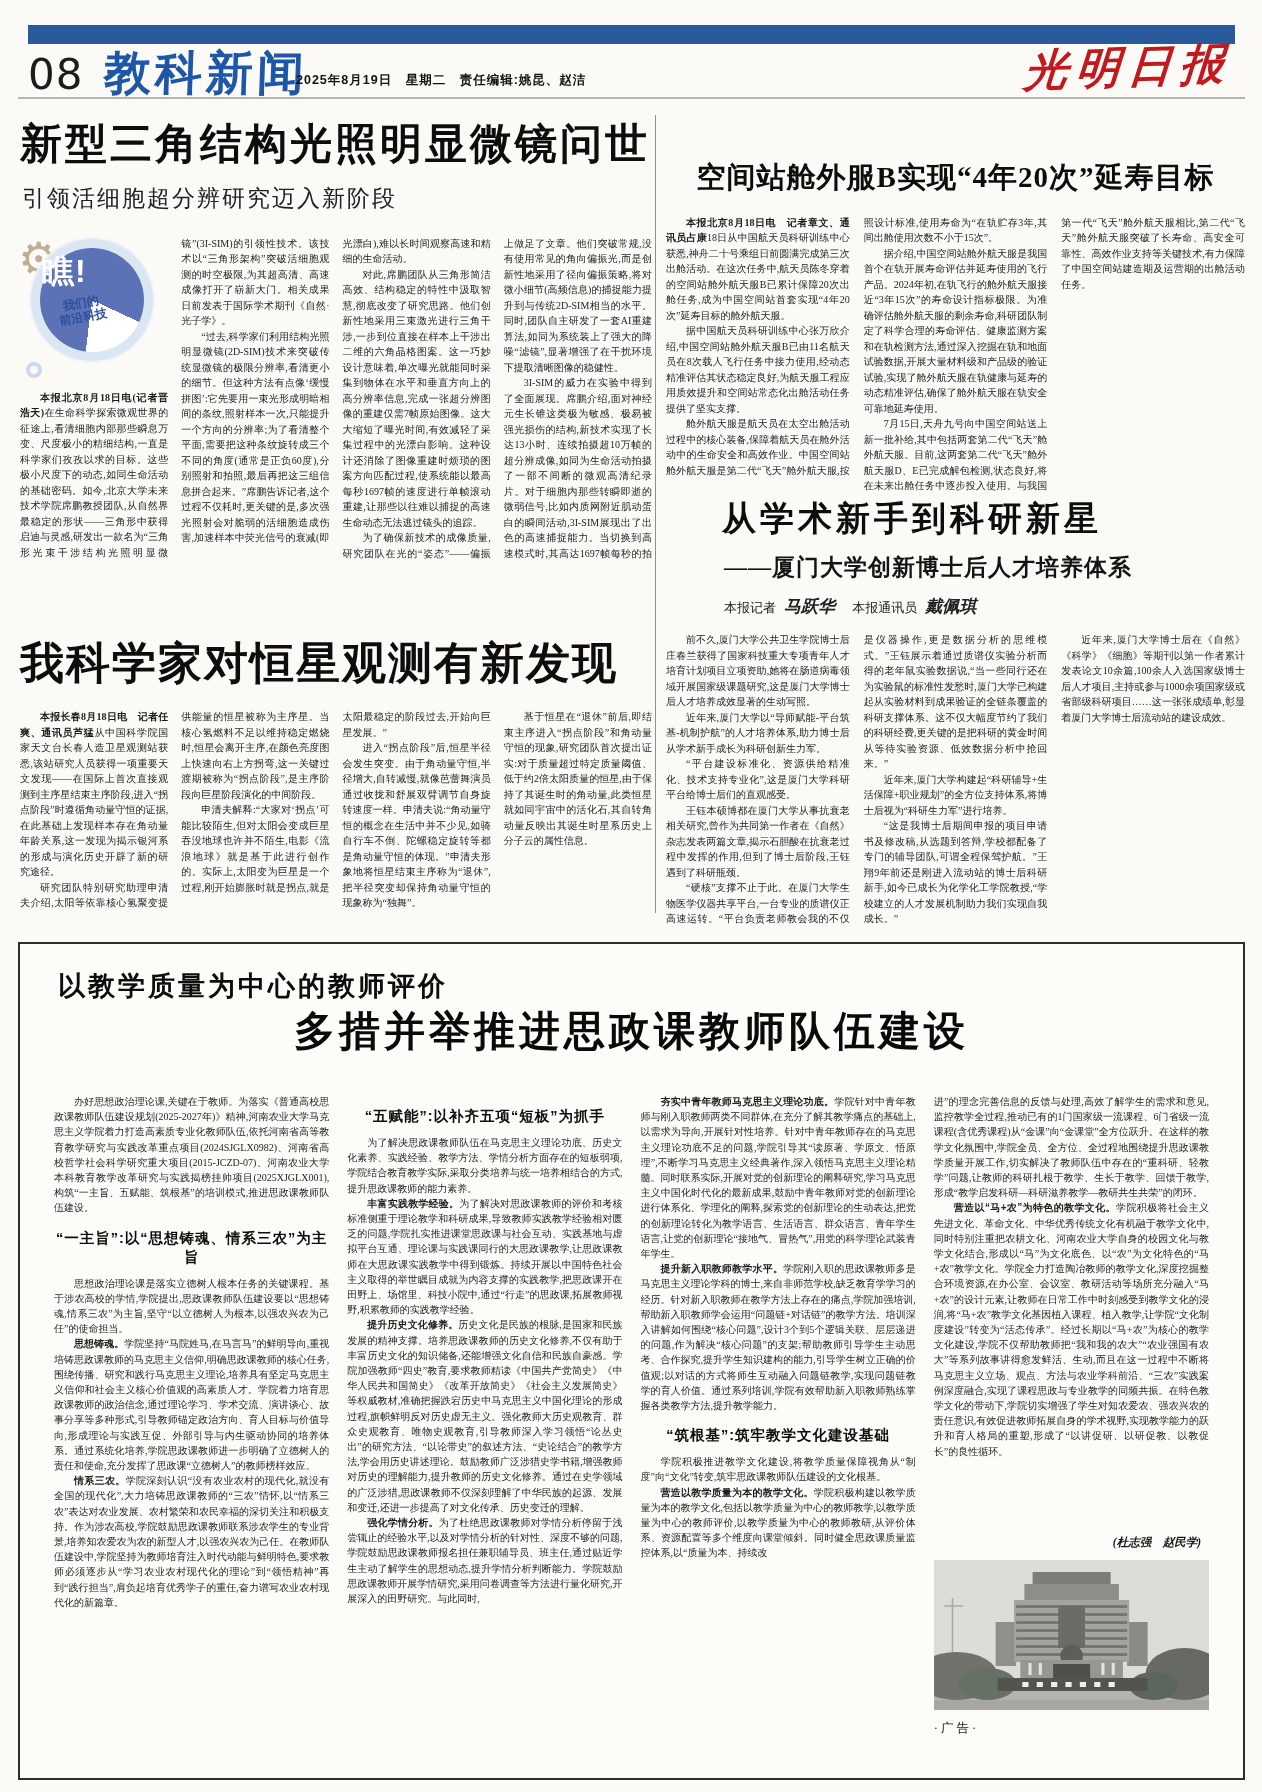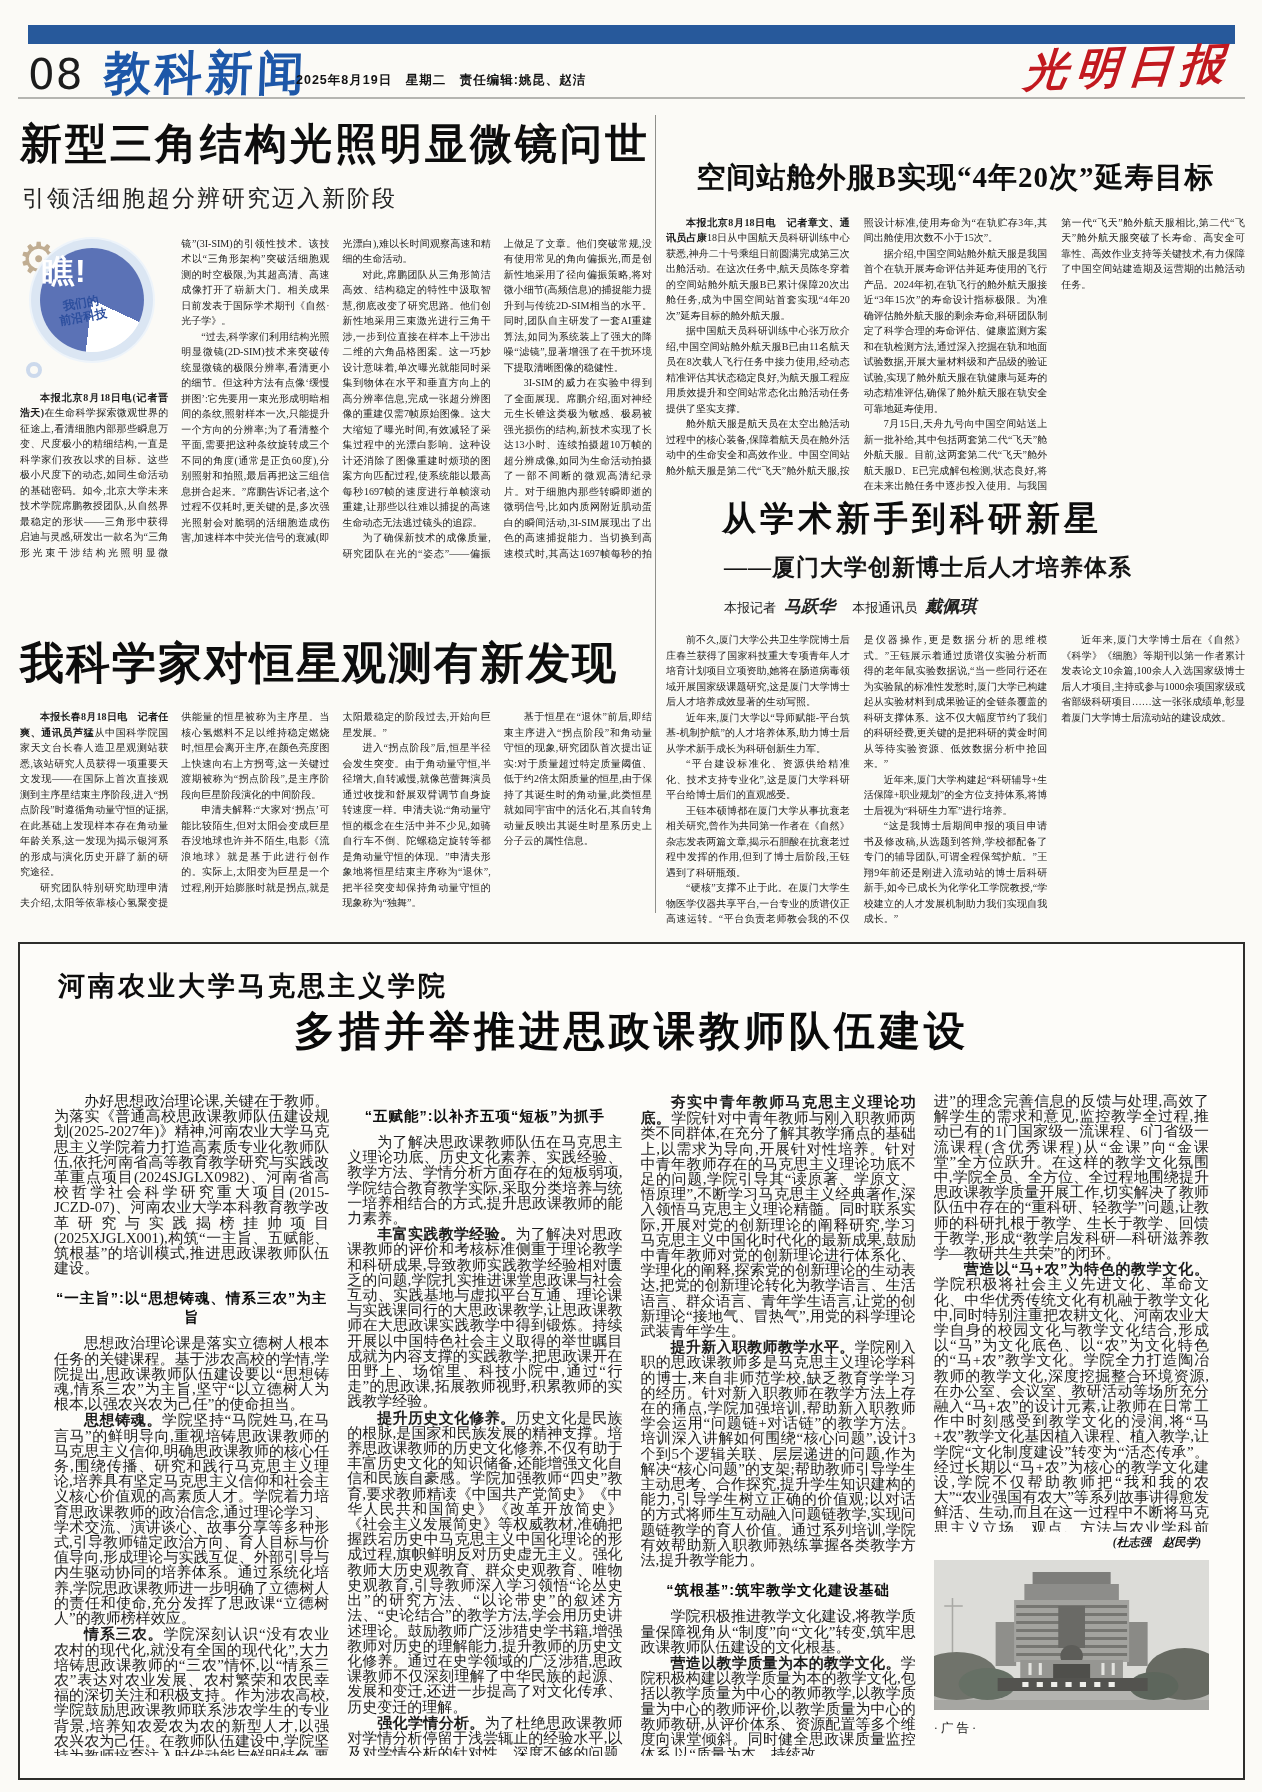--- a/index.html
+++ b/index.html
@@ -59,21 +59,21 @@
   #art-stars { left:20px; top:634px; width:632px; }
   #art-stars h2 { font-size:44px; letter-spacing:2px; }
   #art-stars .art-body { margin-top:16px; height:212px; column-count:4; column-gap:13px; }
 
   
   #henan { position:absolute; left:18px; top:942px; width:1227px; height:838px; border:2px solid #2e2e2c; background:#fdfcf9; }
   .henan-kicker { position:absolute; left:38px; top:24px; font-family:"Liberation Sans", sans-serif; font-weight:800; font-size:27px; letter-spacing:3px; color:#0d0d0d;}
   .henan-title { position:absolute; left:0; right:0; top:60px; text-align:center; font-family:"Liberation Sans", sans-serif; font-weight:900; font-size:41px; letter-spacing:4px; color:#0a0a0a; }
   .henan-cols { position:absolute; left:34px; right:34px; top:150px; bottom:22px; display:flex; gap:18px; }
   .hcol { flex:1 1 0; overflow:hidden; }
-  .hcol p { font-size:15px; line-height:15.2px; text-align:justify; text-indent:2em; color:#1d1d1d; }
+  .hcol p { font-size:10px; line-height:15.2px; text-align:justify; text-indent:2em; color:#1d1d1d; }
   .hcol h4 { font-family:Liberation Sans, sans-serif; font-weight:800; font-size:14.5px; text-align:center; letter-spacing:1px; margin:13px 0 9px; color:#0d0d0d;}
   .hlead { font-weight:800; font-family:"Liberation Sans", sans-serif; }
   .cont { text-indent:0 !important; }
   .hcol4-text { height:438px; overflow:hidden; }
   .signature { text-align:right; font-size:11.5px; font-style:italic; font-weight:700; padding:3px 8px 6px 0; }
   .photo { width:100%; height:150px; margin-top:4px; }
   .photo svg { display:block; width:100%; height:100%; }
   .ad-label { text-align:left; font-size:12.5px; letter-spacing:3px; margin-top:10px; padding-right:2px; color:#222; }
 </style>
 </head>
@@ -148,21 +148,21 @@
       <p><b class="lead">本报长春8月18日电　记者任爽、通讯员芦猛</b><span>从中国科学院国家天文台长春人造卫星观测站获悉,该站研究人员获得一项重要天文发现——在国际上首次直接观测到主序星结束主序阶段,进入“拐点阶段”时遵循角动量守恒的证据,在此基础上发现样本存在角动量年龄关系,这一发现为揭示银河系的形成与演化历史开辟了新的研究途径。</span></p>
       <p>研究团队特别研究助理申清夫介绍,太阳等依靠核心氢聚变提供能量的恒星被称为主序星。当核心氢燃料不足以维持稳定燃烧时,恒星会离开主序,在颜色亮度图上快速向右上方拐弯,这一关键过渡期被称为“拐点阶段”,是主序阶段向巨星阶段演化的中间阶段。</p>
       <p>申清夫解释:“大家对‘拐点’可能比较陌生,但对太阳会变成巨星吞没地球也许并不陌生,电影《流浪地球》就是基于此进行创作的。实际上,太阳变为巨星是一个过程,刚开始膨胀时就是拐点,就是太阳最稳定的阶段过去,开始向巨星发展。”</p>
       <p>进入“拐点阶段”后,恒星半径会发生突变。由于角动量守恒,半径增大,自转减慢,就像芭蕾舞演员通过收拢和舒展双臂调节自身旋转速度一样。申清夫说:“角动量守恒的概念在生活中并不少见,如骑自行车不倒、陀螺稳定旋转等都是角动量守恒的体现。”申清夫形象地将恒星结束主序称为“退休”,把半径突变却保持角动量守恒的现象称为“独舞”。</p>
       <p>基于恒星在“退休”前后,即结束主序进入“拐点阶段”和角动量守恒的现象,研究团队首次提出证实:对于质量超过特定质量阈值、低于约2倍太阳质量的恒星,由于保持了其诞生时的角动量,此类恒星就如同宇宙中的活化石,其自转角动量反映出其诞生时星系历史上分子云的属性信息。</p>
 
     </div>
   </article>
 
   <section id="henan">
-    <div class="henan-kicker">河南农业大学马克思主义学院</div>
+    <div class="henan-kicker">以教学质量为中心的教师评价</div>
     <div class="henan-title">多措并举推进思政课教师队伍建设</div>
     <div class="henan-cols">
 
       <div class="hcol">
         <p>办好思想政治理论课,关键在于教师。为落实《普通高校思政课教师队伍建设规划(2025-2027年)》精神,河南农业大学马克思主义学院着力打造高素质专业化教师队伍,依托河南省高等教育教学研究与实践改革重点项目(2024SJGLX0982)、河南省高校哲学社会科学研究重大项目(2015-JCZD-07)、河南农业大学本科教育教学改革研究与实践揭榜挂帅项目(2025XJGLX001),构筑“一主旨、五赋能、筑根基”的培训模式,推进思政课教师队伍建设。</p>
         <h4>“一主旨”:以“思想铸魂、情系三农”为主旨</h4>
         <p>思想政治理论课是落实立德树人根本任务的关键课程。基于涉农高校的学情,学院提出,思政课教师队伍建设要以“思想铸魂,情系三农”为主旨,坚守“以立德树人为根本,以强农兴农为己任”的使命担当。</p>
         <p><span class="hlead">思想铸魂。</span><span>学院坚持“马院姓马,在马言马”的鲜明导向,重视培铸思政课教师的马克思主义信仰,明确思政课教师的核心任务,围绕传播、研究和践行马克思主义理论,培养具有坚定马克思主义信仰和社会主义核心价值观的高素质人才。学院着力培育思政课教师的政治信念,通过理论学习、学术交流、演讲谈心、故事分享等多种形式,引导教师锚定政治方向、育人目标与价值导向,形成理论与实践互促、外部引导与内生驱动协同的培养体系。通过系统化培养,学院思政课教师进一步明确了立德树人的责任和使命,充分发挥了思政课“立德树人”的教师榜样效应。</span></p>
         <p><span class="hlead">情系三农。</span><span>学院深刻认识“没有农业农村的现代化,就没有全国的现代化”,大力培铸思政课教师的“三农”情怀,以“情系三农”表达对农业发展、农村繁荣和农民幸福的深切关注和积极支持。作为涉农高校,学院鼓励思政课教师联系涉农学生的专业背景,培养知农爱农为农的新型人才,以强农兴农为己任。在教师队伍建设中,学院坚持为教师培育注入时代动能与鲜明特色,要求教师必须逐步从“学习农业农村现代化的理论”到“领悟精神”再到“践行担当”,肩负起培育优秀学子的重任,奋力谱写农业农村现代化的新篇章。</span></p>
       </div>

